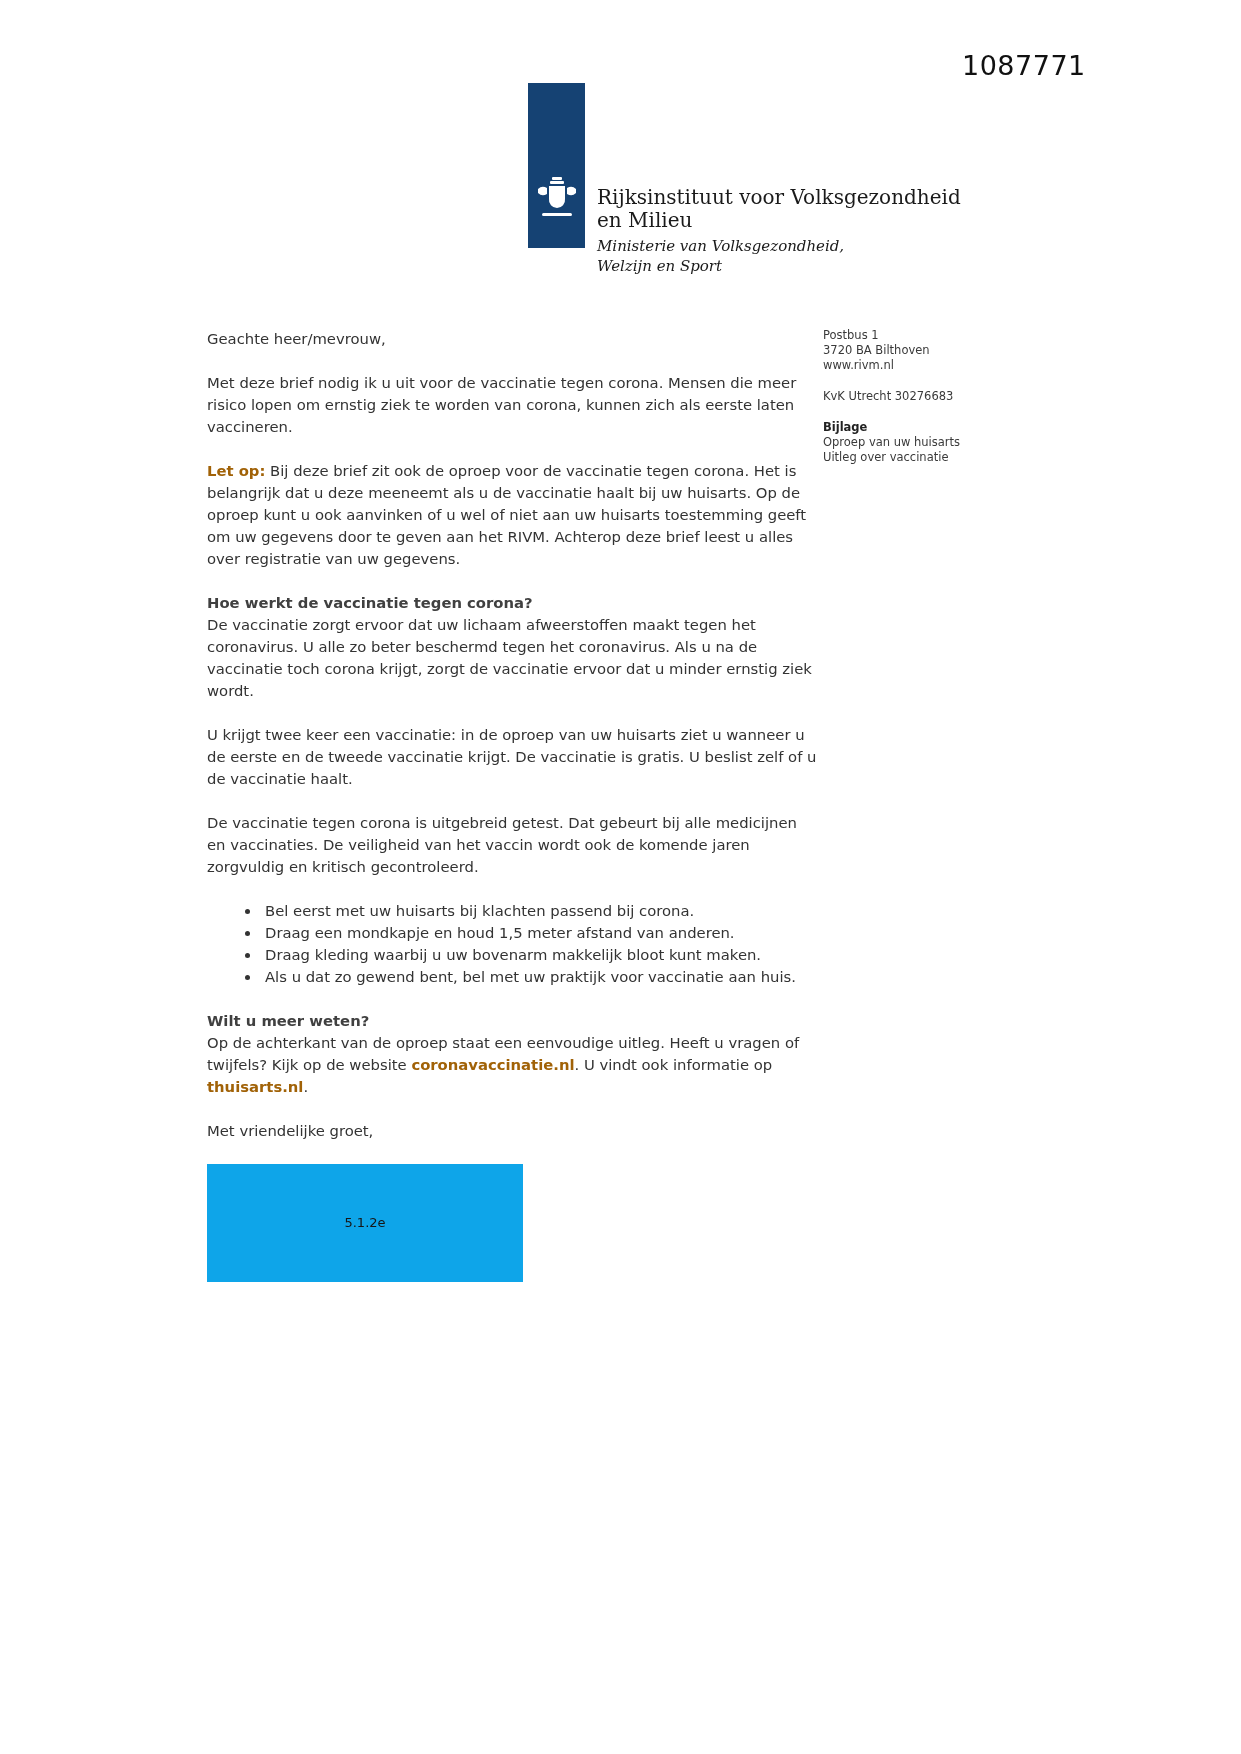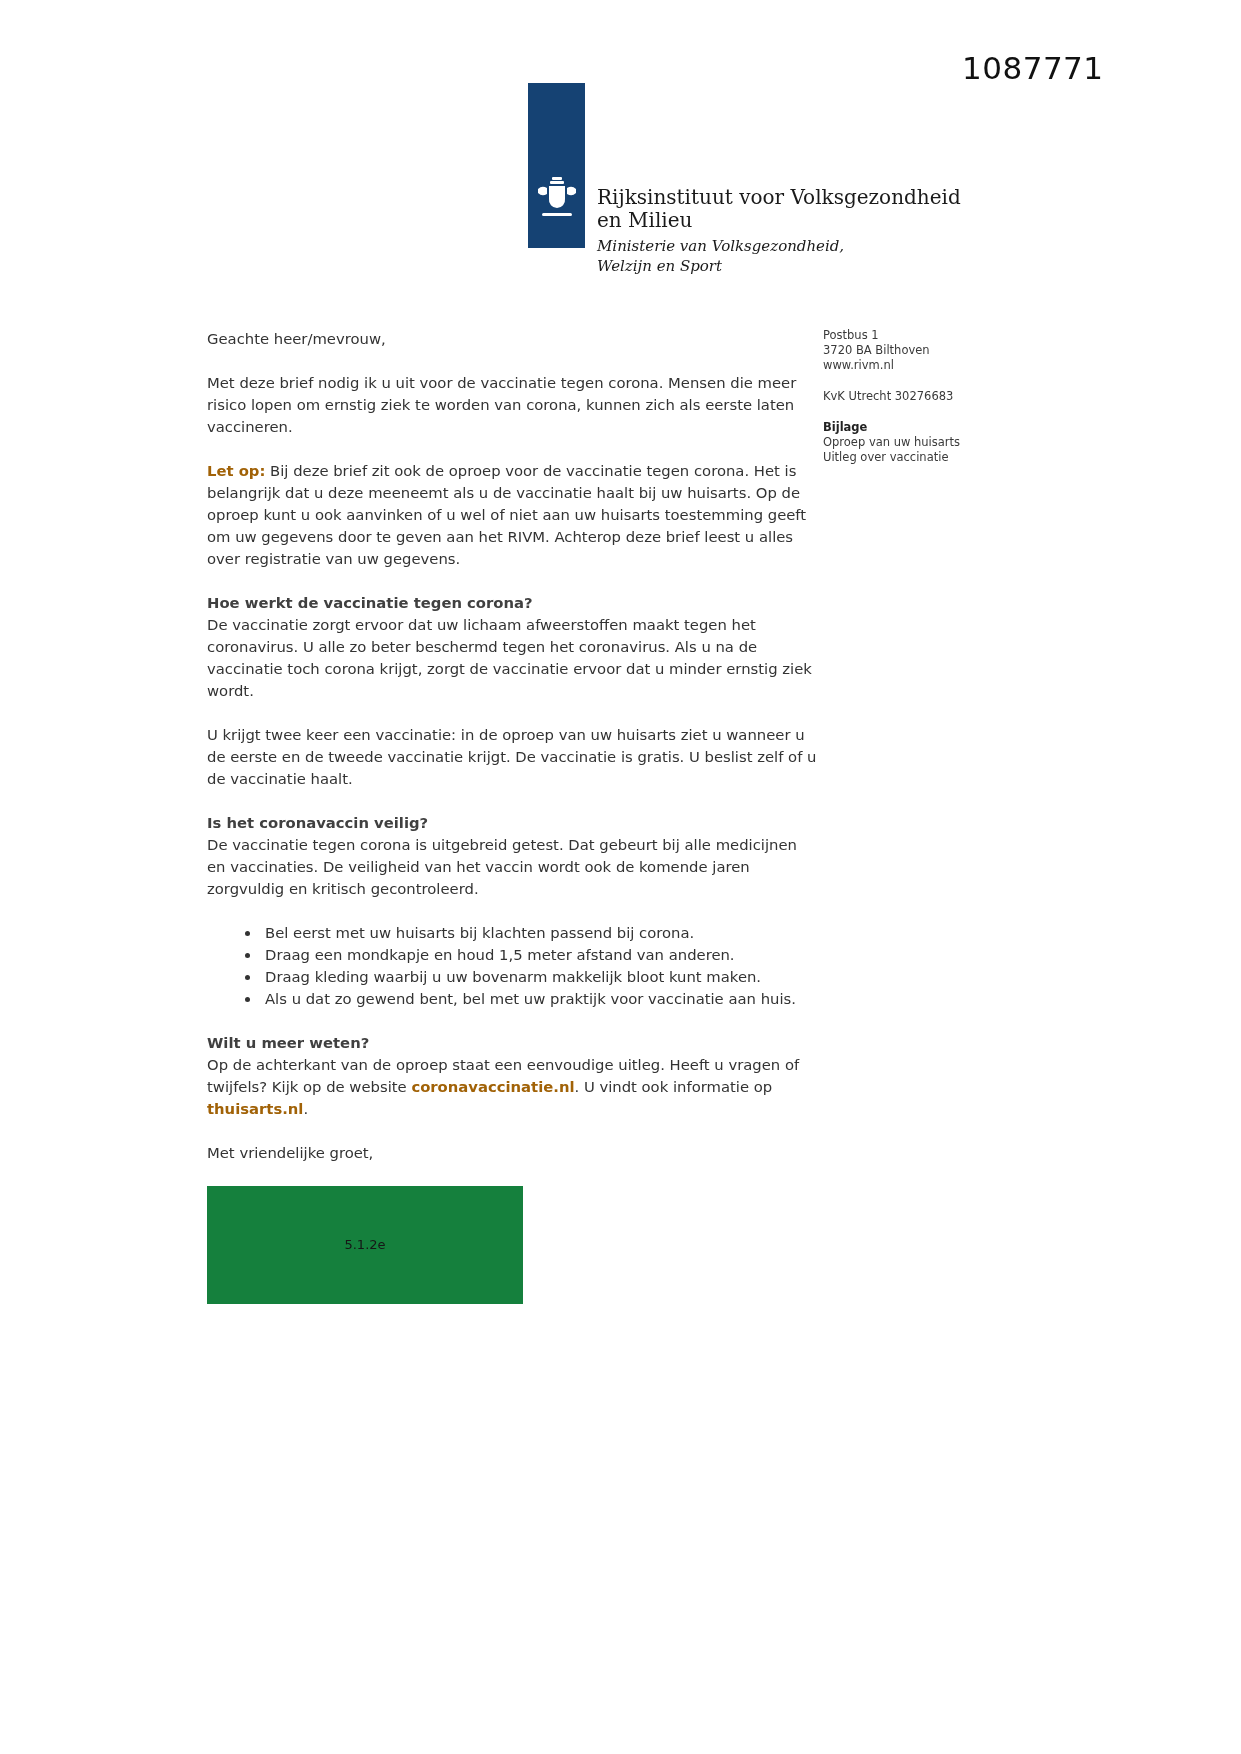--- a/index.html
+++ b/index.html
@@ -8,21 +8,21 @@
     width: 1241px;
     height: 1754px;
     position: relative;
     font-family: "DejaVu Sans", "Liberation Sans", sans-serif;
     color: #2e2e2e;
   }
   .page-number {
     position: absolute;
     top: 50px;
     left: 962px;
-    font-size: 31px;
+    font-size: 27px;
     color: #111;
     letter-spacing: 0.5px;
   }
   
   .logo-banner {
     position: absolute;
     left: 528px;
     top: 83px;
     width: 57px;
     height: 165px;
@@ -74,21 +74,21 @@
   ul.bullets {
     margin: 0 0 22px 0;
     padding-left: 54px;
     list-style: disc;
   }
   ul.bullets li { padding-left: 4px; }
   .closing { margin-bottom: 12px; }
   .redaction {
     width: 316px;
     height: 118px;
-    background: #15803d;
+    background: #0ea5e9;
     display: flex;
     align-items: center;
     justify-content: center;
   }
   .redaction-label { font-size: 13px; color: #161616; }
 </style>
 </head>
 <body>
 
 <div class="page">
@@ -134,21 +134,20 @@
     <p class="para salutation">Geachte heer/mevrouw,</p>
 
     <p class="para">Met deze brief nodig ik u uit voor de vaccinatie tegen corona. Mensen die meer risico lopen om ernstig ziek te worden van corona, kunnen zich als eerste laten vaccineren.</p>
 
     <p class="para"><span class="b">Let op:</span><span> Bij deze brief zit ook de oproep voor de vaccinatie tegen corona. Het is belangrijk dat u deze meeneemt als u de vaccinatie haalt bij uw huisarts. Op de oproep kunt u ook aanvinken of u wel of niet aan uw huisarts toestemming geeft om uw gegevens door te geven aan het RIVM. Achterop deze brief leest u alles over registratie van uw gegevens.</span></p>
 
     <div class="heading">Hoe werkt de vaccinatie tegen corona?</div>
     <p class="para">De vaccinatie zorgt ervoor dat uw lichaam afweerstoffen maakt tegen het coronavirus. U alle zo beter beschermd tegen het coronavirus. Als u na de vaccinatie toch corona krijgt, zorgt de vaccinatie ervoor dat u minder ernstig ziek wordt.</p>
     <p class="para">U krijgt twee keer een vaccinatie: in de oproep van uw huisarts ziet u wanneer u de eerste en de tweede vaccinatie krijgt. De vaccinatie is gratis. U beslist zelf of u de vaccinatie haalt.</p>
 
-    <div class="heading">Is het coronavaccin veilig?</div>
     <p class="para">De vaccinatie tegen corona is uitgebreid getest. Dat gebeurt bij alle medicijnen en vaccinaties. De veiligheid van het vaccin wordt ook de komende jaren zorgvuldig en kritisch gecontroleerd.</p>
 
     <ul class="bullets">
       <li>Bel eerst met uw huisarts bij klachten passend bij corona.</li>
       <li>Draag een mondkapje en houd 1,5 meter afstand van anderen.</li>
       <li>Draag kleding waarbij u uw bovenarm makkelijk bloot kunt maken.</li>
       <li>Als u dat zo gewend bent, bel met uw praktijk voor vaccinatie aan huis.</li>
     </ul>
 
     <div class="heading">Wilt u meer weten?</div>

